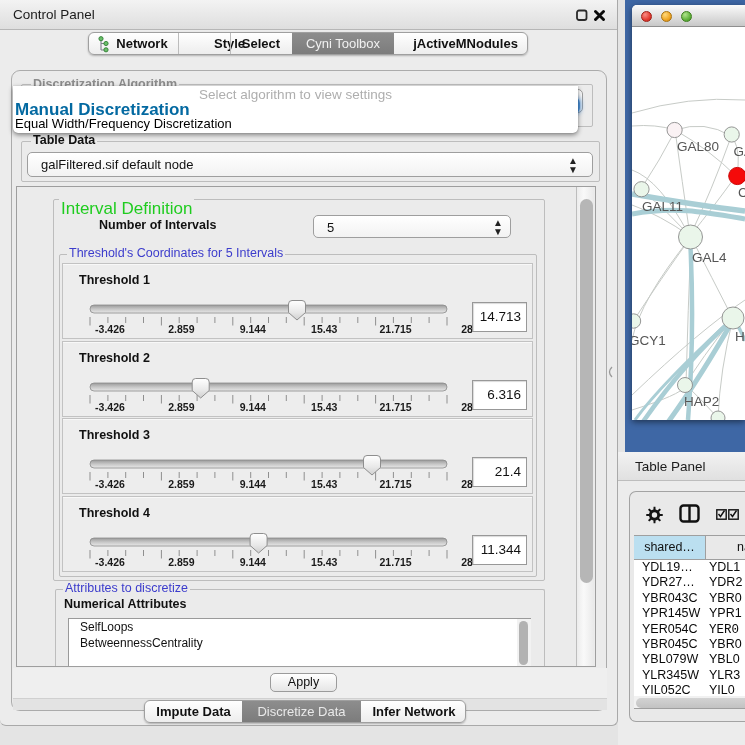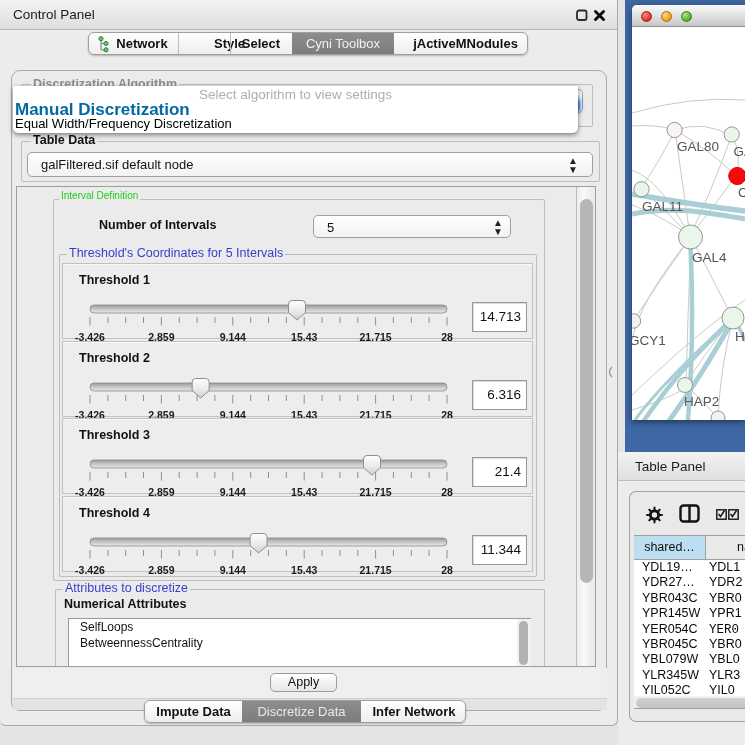--- a/index.html
+++ b/index.html
@@ -33,21 +33,21 @@
 #sbv { position:absolute; right:1px; top:0px; width:18px; height:479px; background:linear-gradient(90deg,#ececec,#f9f9f9 40%,#e9e9e9); border-left:1px solid #bdbdbd; }
 #sbv .thumb { position:absolute; left:2.5px; top:12px; width:13px; height:384px; border-radius:7px;
   background:#b6b6b6; }
 
 .tpanel { position:absolute; left:45px; width:471px; height:76px; background:#ededed;
   border:1px solid #c2c2c2; box-shadow:inset 0 1px 0 #f8f8f8; }
 .tpanel .ttl { position:absolute; left:16px; top:9px; font-size:12.5px; font-weight:bold; color:#111; }
 .tpanel .vbox { position:absolute; left:409px; top:38px; width:55px; height:30px; background:#fff;
   border:1px solid #989898; box-shadow:inset 1px 1px 1px rgba(0,0,0,0.15); font-size:13.5px; color:#111;
   text-align:right; padding:6px 5px 0 0; }
-.tlab { position:absolute; top:67px; font-size:10.5px; font-weight:bold; color:#1a1a1a; transform:translateX(-50%); }
+.tlab { position:absolute; top:59px; font-size:10.5px; font-weight:bold; color:#1a1a1a; transform:translateX(-50%);margin-left:20px; }
 
 #attlist { position:absolute; background:#fff; border:1px solid #9a9a9a; font-size:12px; color:#111; }
 #attlist div { padding:1px 0 1px 11px; line-height:14.2px; }
 
 #applyrow { position:absolute; left:1px; top:597px; width:594px; height:30px; background:#efefef; }
 #applybtn { position:absolute; left:257px; top:5px; width:67px; height:19px;
   background:linear-gradient(#ffffff,#e6e6e6); border:1px solid #9b9b9b; border-radius:5px;
   font-size:12.5px; color:#111; text-align:center; line-height:17px; }
 
 #bottabs { position:absolute; left:144px; top:700px; width:322px; height:23px;
@@ -117,21 +117,21 @@
 
     <div class="group" style="left:9px;top:70px;width:579px;height:41px;"></div>
     <div class="glabel" style="left:19px;top:62px;color:#111;font-weight:bold;">Table Data</div>
     <div class="combo" style="left:15px;top:81px;width:566px;height:25px;">
       <span style="position:absolute;left:13px;top:4px;">galFiltered.sif default node</span>
       <span class="arr" style="top:3px;right:14px;">▲<br>▼</span>
     </div>
 
     <div id="scrollp">
       <div class="group" style="left:36px;top:12px;width:492px;height:382px;"></div>
-<div class="glabel" style="left:42px;top:3px;color:#1fcc1f;font-size:10px;">Interval Definition</div>
+<div class="glabel" style="left:42px;top:12px;color:#1fcc1f;font-size:17px;">Interval Definition</div>
 <div class="abs" style="left:82px;top:31px;font-size:12.5px;font-weight:bold;color:#111;">Number of Intervals</div>
 <div class="combo" style="left:296px;top:28px;width:198px;height:23px;">
           <span style="position:absolute;left:13px;top:4px;">5</span>
           <span class="arr" style="top:2px;">▲<br>▼</span>
         </div>
 <div class="group" style="left:42px;top:67px;width:478px;height:323px;"></div>
 <div class="glabel" style="left:50px;top:59px;color:#3c3ccc;font-size:12.5px;">Threshold's Coordinates for 5 Intervals</div>
 <div class="tpanel" style="top:76px">
           <div class="ttl">Threshold 1</div>
           <svg class="abs" style="left:0;top:0" width="469" height="74">

